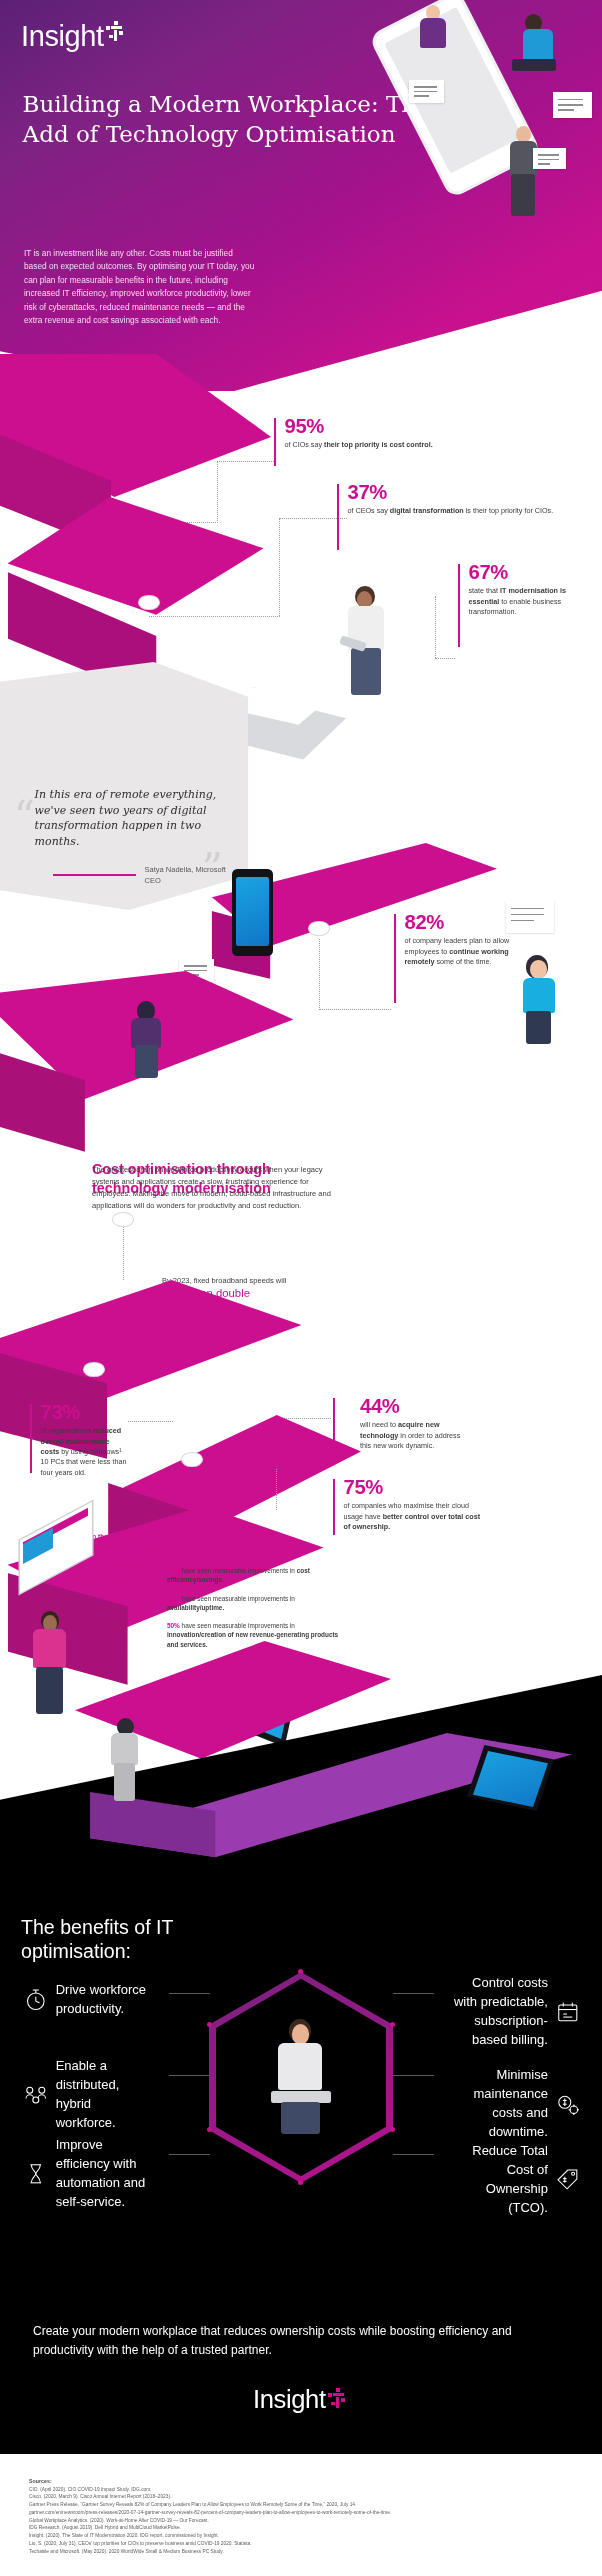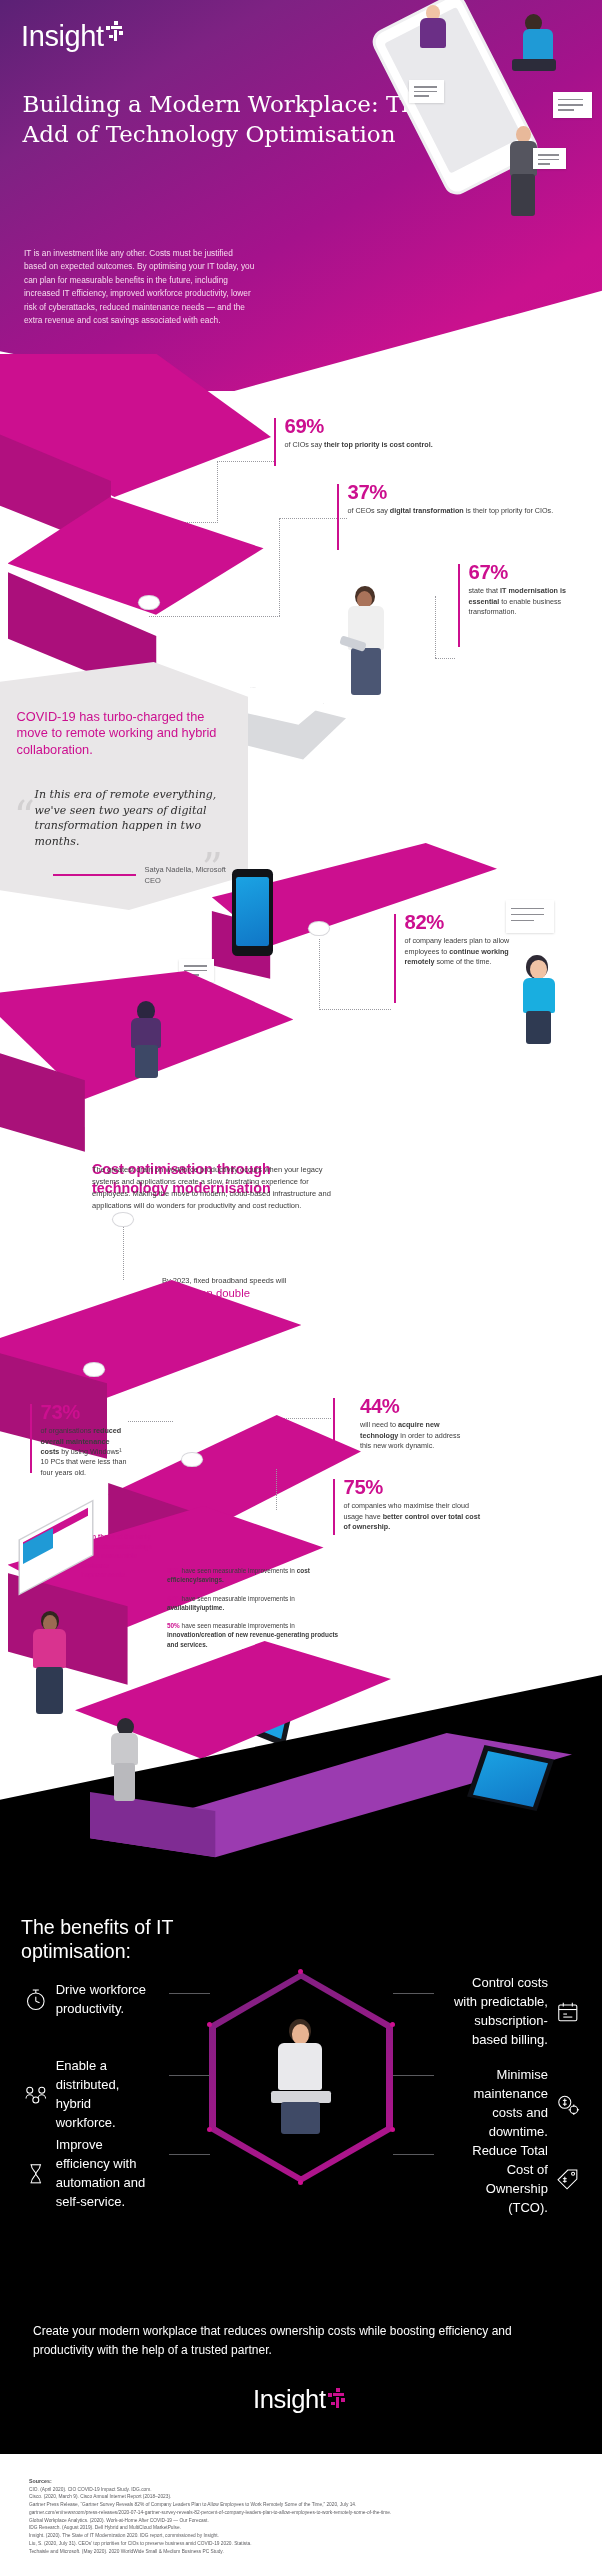--- a/index.html
+++ b/index.html
@@ -218,21 +218,21 @@
               clip-path:polygon(0 0,62% 0,100% 58%,48% 100%,0 48%);"></div>
   <div class="band" style="left:-30px;top:422px;width:271px;height:128px;background:#b1107f;
               clip-path:polygon(0 0,52% 46%,52% 100%,0 56%);"></div>
 
   <div class="dots-h" style="left:217px;top:461px;width:59px;"></div>
   <div class="dots-v" style="left:217px;top:461px;height:62px;"></div>
   <div class="dots-h" style="left:126px;top:522px;width:92px;"></div>
   <div class="stat" style="left:274px;top:416px;width:248px;">
     <span class="bar" style="height:48px;"></span>
     <div style="padding-left:10.5px;">
-      <div class="num">69%</div>
+      <div class="num">95%</div>
       <div class="desc"><span>of CIOs say </span><b>their top priority is cost control.</b><span></span></div>
     </div>
   </div>
 
   <div class="dots-h" style="left:279px;top:518px;width:68px;"></div>
   <div class="dots-v" style="left:279px;top:518px;height:98px;"></div>
   <div class="dots-h" style="left:149px;top:616px;width:131px;"></div>
   <div class="stat" style="left:337px;top:482px;width:241px;">
     <span class="bar" style="height:66px;"></span>
     <div style="padding-left:10.5px;">
@@ -264,21 +264,20 @@
     <span class="limb" style="left:13.5px;top:62px;width:30px;height:47px;background:#4b5673;"></span>
     <span class="limb" style="left:3px;top:53px;width:25.6px;height:9px;background:#cdd0d6;transform:rotate(18deg);"></span>
   </div>
 
   <div class="band" style="left:203px;top:693px;width:143px;height:90px;background:#d9dadd;
               clip-path:polygon(30% 0,100% 28%,70% 74%,0 46%);"></div>
   <div class="band" style="left:226px;top:687px;width:98px;height:54px;background:#ffffff;
               clip-path:polygon(26% 0,100% 30%,74% 70%,0 40%); box-shadow:0 0 0 1.5px #c6c7ca;"></div>
 
   <div class="covid-panel"></div>
-  <div class="covid-title">COVID-19 has turbo-charged the move to remote working and hybrid collaboration.</div>
   <div class="quote-wrap">
     <span class="quote-mark" style="left:-3px;top:16.6px;">“</span>
     <span class="quote-mark" style="left:185px;top:69px;">”</span>
     <div class="quote-text">In this era of remote everything, we've seen two years of digital transformation happen in two months.</div>
     <div class="quote-rule"></div>
     <div class="quote-attr">Satya Nadella, Microsoft CEO</div>
   </div>
 
   <div class="band" style="left:173px;top:843px;width:324px;height:143px;background:#cc0f8f;
               clip-path:polygon(12% 38%,78% 0,100% 18%,30% 72%);"></div>

